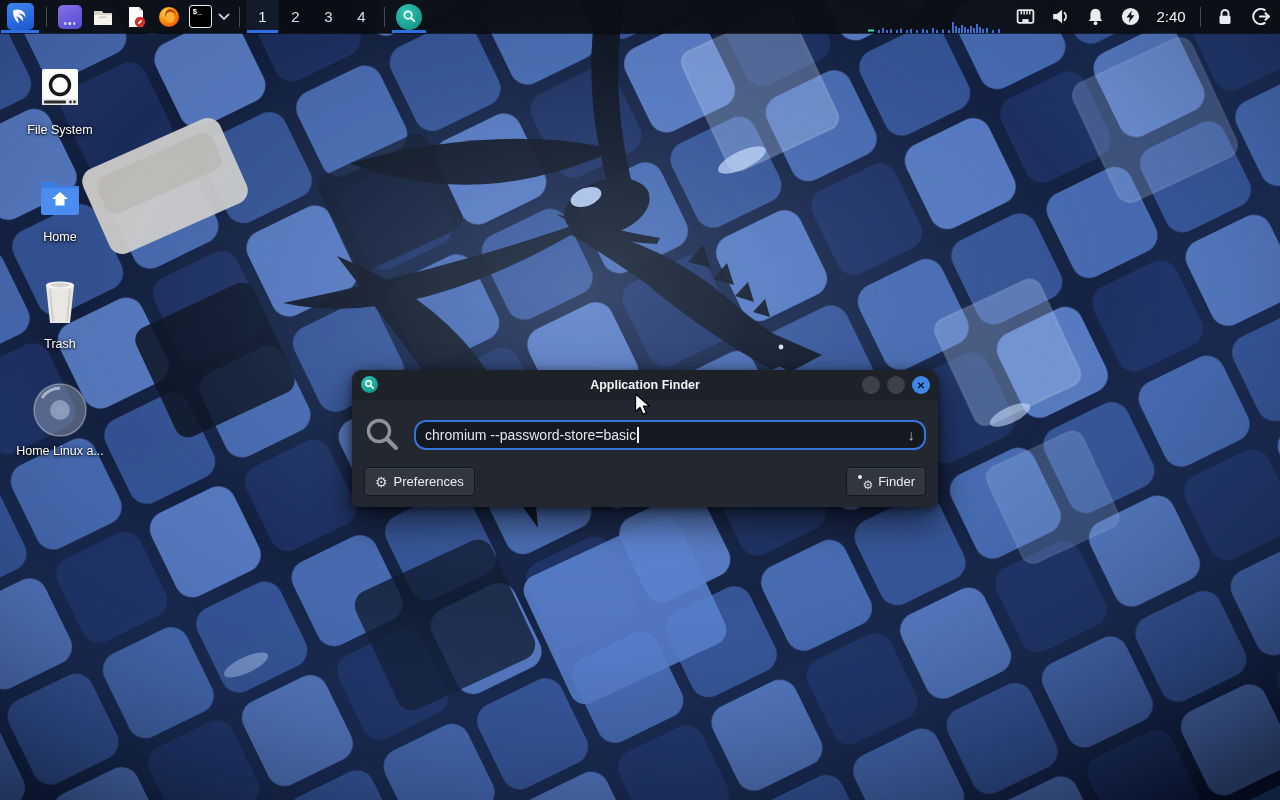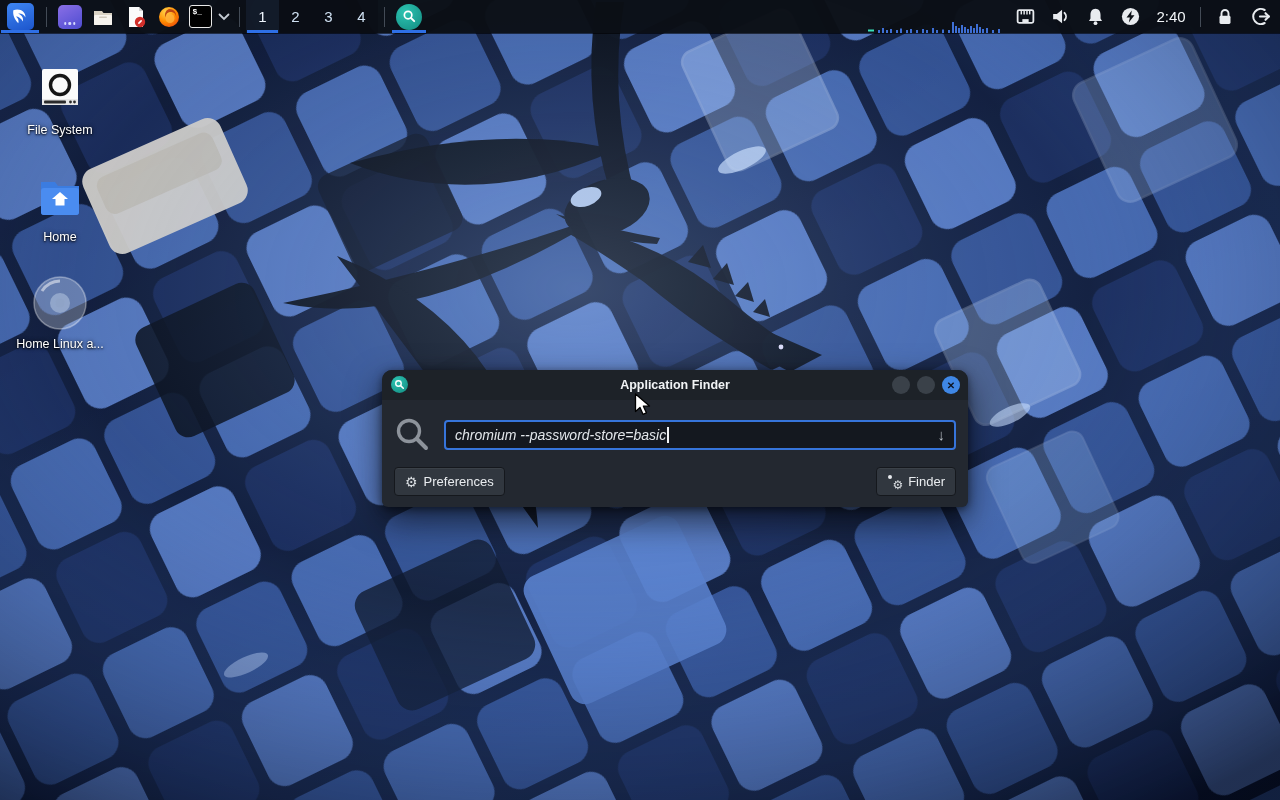--- a/index.html
+++ b/index.html
@@ -37,33 +37,33 @@
 
   
   #dicons{position:absolute;left:14px;top:56px;width:92px;z-index:10;}
   .dicon{width:92px;height:107px;display:flex;flex-direction:column;align-items:center;cursor:default;}
   .dicon .art{height:66px;display:flex;align-items:center;justify-content:center;}
   .dicon .lbl{margin-top:1px;font-size:12.5px;color:#fff;
               text-shadow:0 1px 2px rgba(0,0,0,.95),0 0 4px rgba(0,0,0,.8);white-space:nowrap;}
 
   
   #finder{position:absolute;left:352px;top:370px;width:586px;background:#232830;border-radius:10px 10px 6px 6px;
-          box-shadow:0 14px 34px rgba(0,0,0,.6),0 2px 8px rgba(0,0,0,.5);z-index:40;margin-left:30px;}
+          box-shadow:0 14px 34px rgba(0,0,0,.6),0 2px 8px rgba(0,0,0,.5);z-index:40;}
   #finder .titlebar{position:relative;height:30px;background:#1d2228;border-radius:10px 10px 0 0;}
   #finder .titlebar .appico{position:absolute;left:9px;top:6px;}
   #finder .titlebar .ttl{position:absolute;left:0;right:0;top:0;height:30px;display:flex;align-items:center;
           justify-content:center;color:#f1f3f5;font-size:12.5px;font-weight:bold;}
   #finder .winctl{position:absolute;right:8px;top:6px;display:flex;gap:7px;}
   .wbtn{width:18px;height:18px;border-radius:50%;background:#3a4149;display:flex;align-items:center;justify-content:center;}
   .wbtn.close{background:#3f87e5;color:#0e1420;font-size:10px;font-weight:bold;}
   #finder .body{padding:16px 12px 11px 12px;}
   .row1{display:flex;align-items:center;}
   .biglens{flex:0 0 auto;margin-right:13px;}
-  .cmd-input{flex:1;height:30px;box-sizing:border-box;background:#14181f;border:2px solid #3674da;border-radius:4px;
-             display:flex;align-items:center;padding:0 9px;font-style:italic;}
+  .cmd-input{flex:1;height:30px;box-sizing:border-box;background:#14181f;border:2px solid #3674da;border-radius:12px;
+             display:flex;align-items:center;padding:0 9px;}
   .cmd-input .val{color:#e2e6ea;font-size:14px;white-space:nowrap;}
   .caret{width:1.5px;height:16px;background:#f2f4f6;margin-left:1px;}
   .cmd-input .spacer{flex:1;}
   .cmd-input .drop{color:#b6bcc4;font-size:15px;line-height:1;}
   .row2{display:flex;justify-content:space-between;margin-top:14px;}
   .fbtn{height:27px;display:inline-flex;align-items:center;gap:6px;padding:0 10px;background:#31373f;
         border:1px solid #15181d;border-radius:4px;color:#e9ecef;font-size:13px;
         box-shadow:inset 0 1px 0 rgba(255,255,255,.05);}
   .gear{font-size:14px;color:#d9dde1;line-height:1;}
   .launch-ico{position:relative;width:15px;height:15px;display:inline-block;}
@@ -339,20 +339,32 @@
         <svg width="46" height="40" viewBox="0 0 46 40">
           <path d="M4,6 h14 l3,4 h21 v26 a3,3 0 0 1 -3,3 h-32 a3,3 0 0 1 -3,-3 Z" fill="#3b7ce0"></path>
           <rect x="4" y="12" width="38" height="27" rx="3" fill="#4a8cf0"></rect>
           <polygon points="23,16 31,23 15,23" fill="#fff"></polygon>
           <rect x="18.5" y="23" width="9" height="6.5" fill="#fff"></rect>
         </svg>
       </div>
       <div class="lbl">Home</div>
     </div>
 
+    <div class="dicon">
+      <div class="art">
+        <svg width="42" height="48" viewBox="0 0 42 48">
+          <path d="M7,6 L35,6 L31,44 L11,44 Z" fill="#e9e7e3"></path>
+          <ellipse cx="21" cy="6" rx="14" ry="3.6" fill="#f7f6f4"></ellipse>
+          <ellipse cx="21" cy="6" rx="10" ry="2.2" fill="#d8d5d0"></ellipse>
+          <path d="M11,10 L14,42" stroke="#d2cfc9" stroke-width="2" fill="none"></path>
+          <path d="M31,10 L28,42" stroke="#d2cfc9" stroke-width="2" fill="none"></path>
+        </svg>
+      </div>
+      <div class="lbl">Trash</div>
+    </div>
 
     <div class="dicon">
       <div class="art">
         <svg width="56" height="56" viewBox="0 0 56 56">
           <circle cx="28" cy="28" r="26" fill="#dfe9f8" opacity="0.30"></circle>
           <circle cx="28" cy="28" r="26" fill="none" stroke="#ffffff" stroke-opacity="0.35" stroke-width="1.5"></circle>
           <circle cx="28" cy="28" r="10" fill="#c8d6ec" opacity="0.45"></circle>
           <circle cx="28" cy="28" r="4.5" fill="#8fa4c4" opacity="0.6"></circle>
           <path d="M10,16 A22,22 0 0 1 28,6" stroke="#ffffff" stroke-opacity="0.5" stroke-width="3" fill="none"></path>
         </svg>

